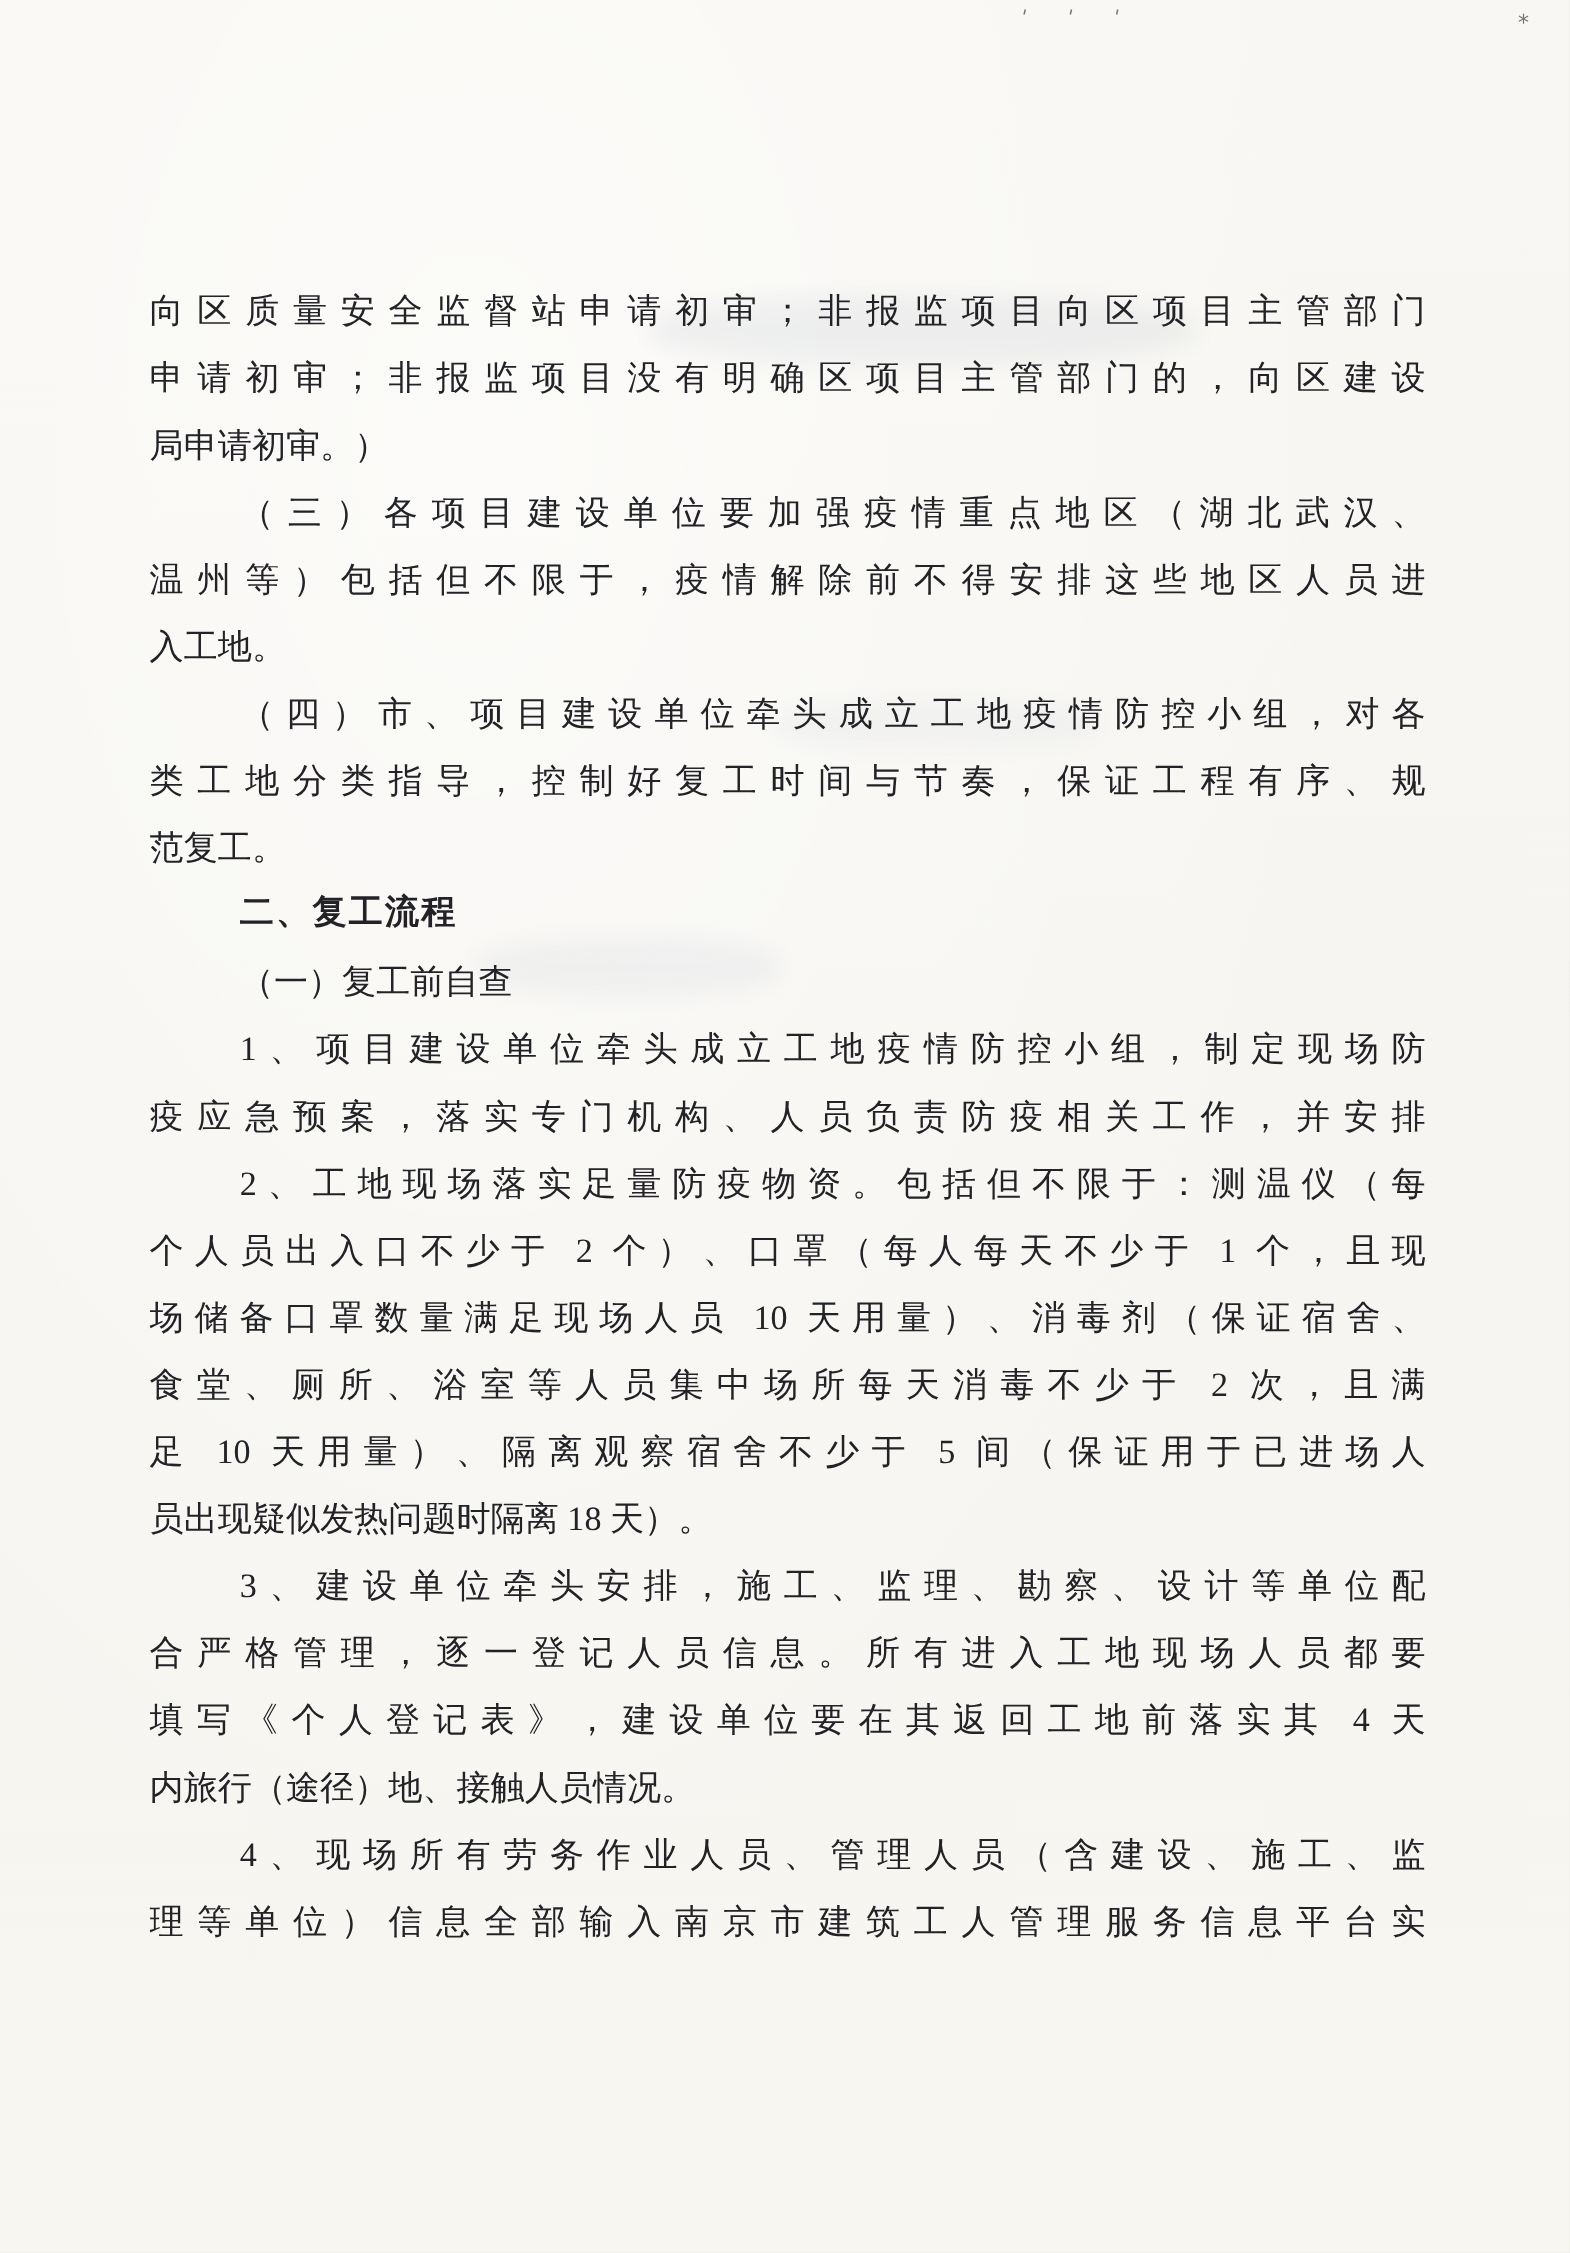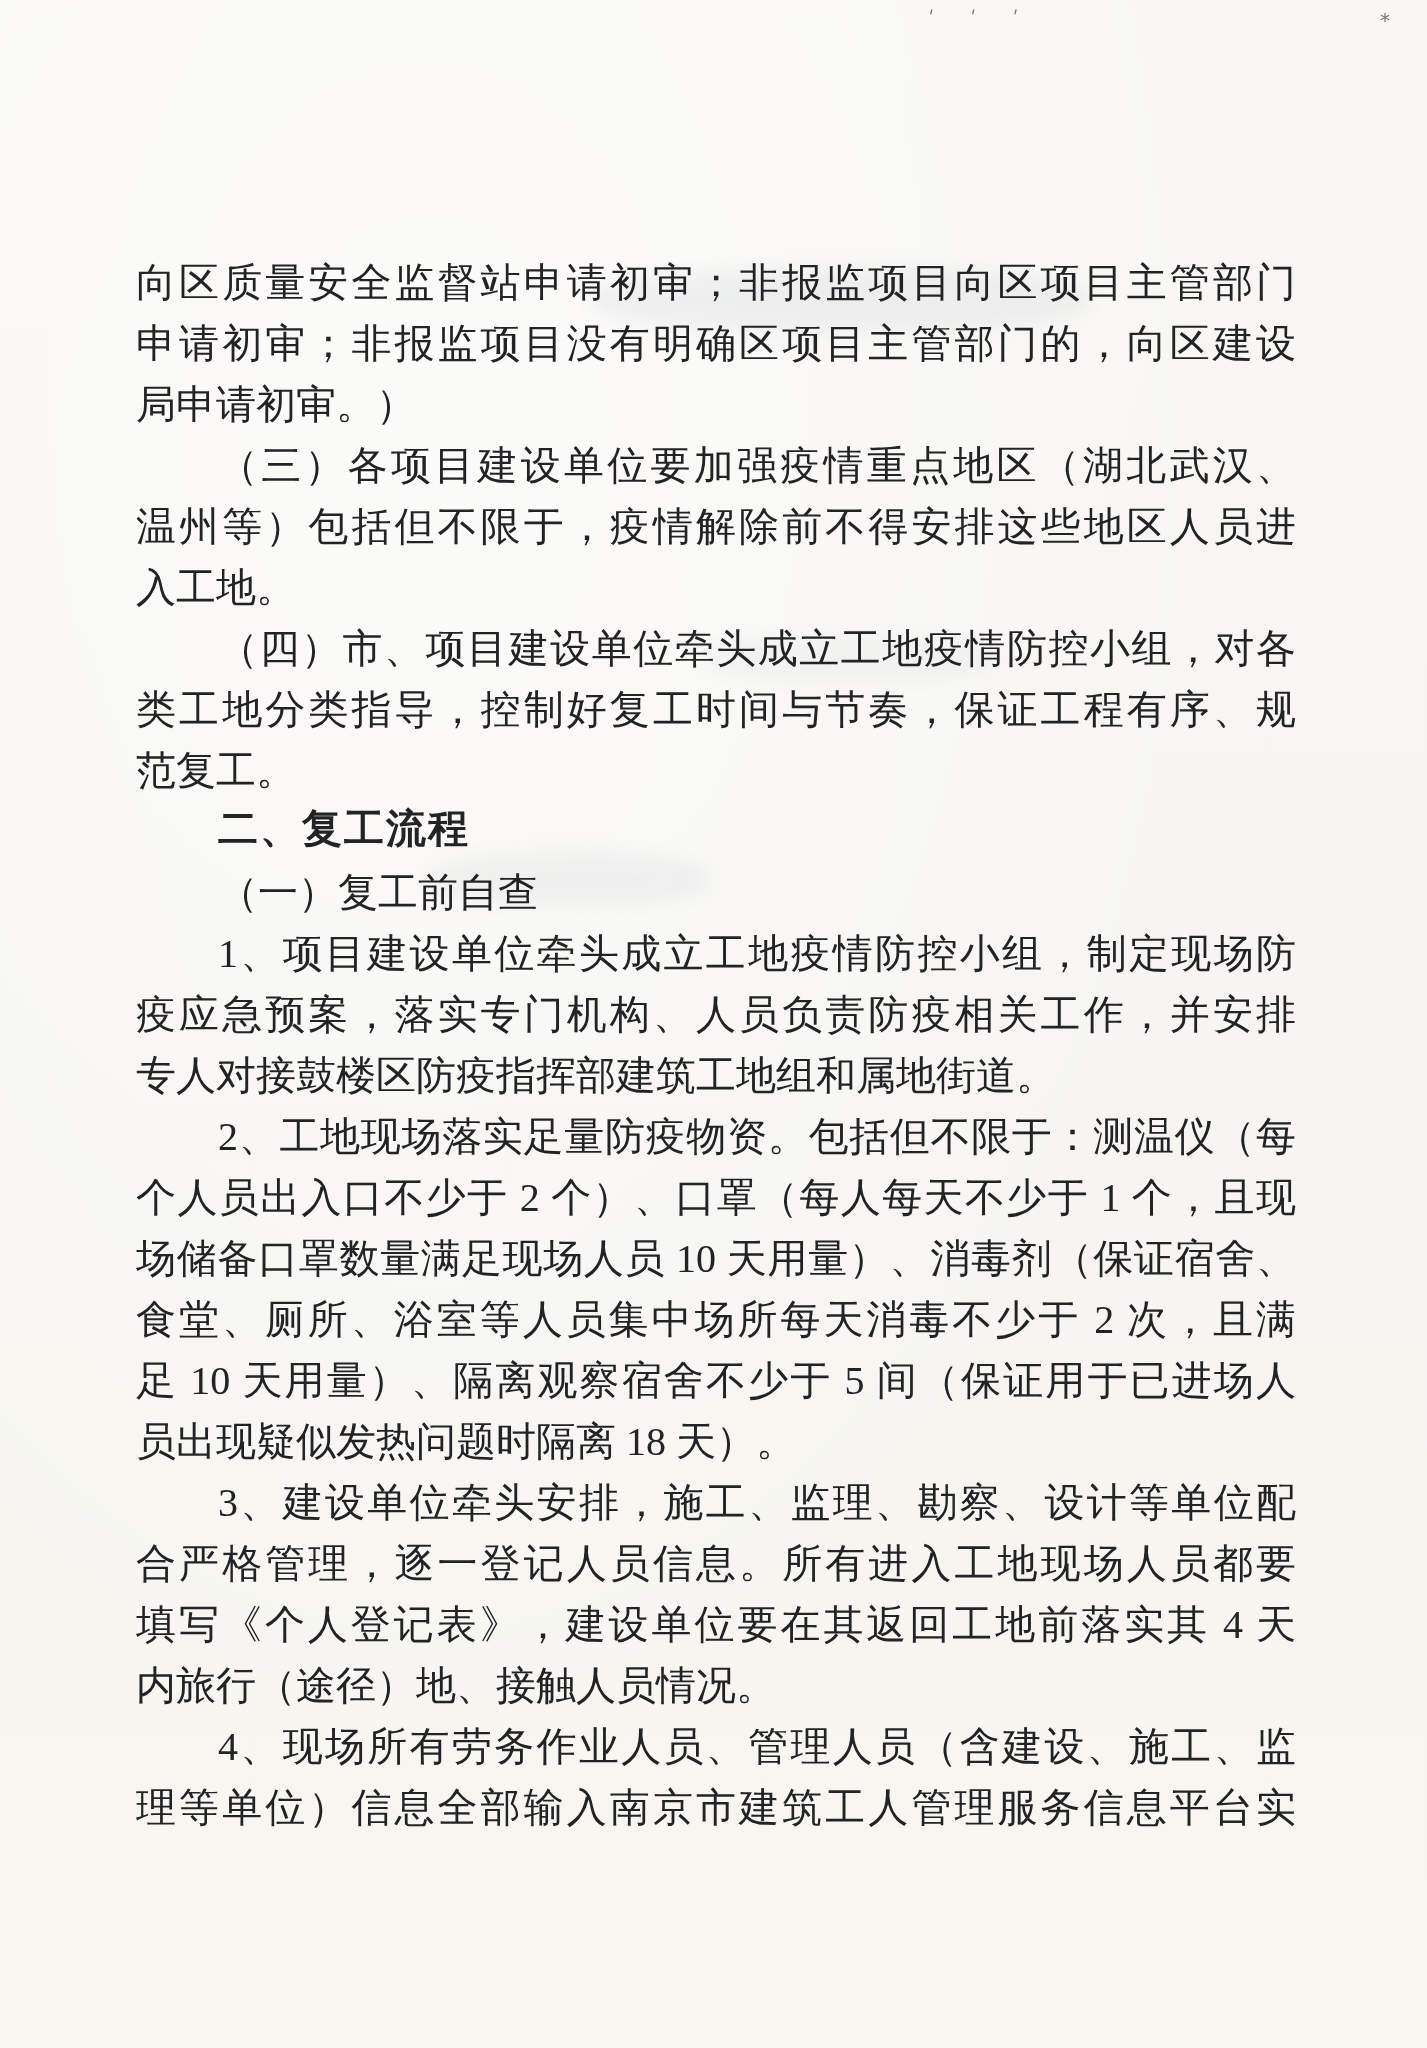--- a/index.html
+++ b/index.html
@@ -15,21 +15,21 @@
     color: #232327;
     font-family: "Liberation Serif", "DejaVu Serif", serif;
   }
   .content {
     position: absolute;
     left: 136px;
     top: 252px;
     width: 1160px;
   }
   .line {
-    font-size: 40px;
+    font-size: 31px;
     line-height: 61px;
     height: 61px;
     text-align: justify;
     text-align-last: justify;
     overflow: hidden;
   }
   .line.end { text-align-last: left; }
   .line.indent { text-indent: 82px; }
   .line.heading {
     font-family: Liberation Mono, monospace;
@@ -93,21 +93,20 @@
       <div class="line indent end heading">二、复工流程</div>
     </div>
 
     <div>
       <div class="line indent end">（一）复工前自查</div>
     </div>
 
     <div>
       <div class="line indent">1、项目建设单位牵头成立工地疫情防控小组，制定现场防</div>
       <div class="line">疫应急预案，落实专门机构、人员负责防疫相关工作，并安排</div>
-      <div class="line end">专人对接鼓楼区防疫指挥部建筑工地组和属地街道。</div>
     </div>
 
     <div>
       <div class="line indent">2、工地现场落实足量防疫物资。包括但不限于：测温仪（每</div>
       <div class="line">个人员出入口不少于 2 个）、口罩（每人每天不少于 1 个，且现</div>
       <div class="line">场储备口罩数量满足现场人员 10 天用量）、消毒剂（保证宿舍、</div>
       <div class="line">食堂、厕所、浴室等人员集中场所每天消毒不少于 2 次，且满</div>
       <div class="line">足 10 天用量）、隔离观察宿舍不少于 5 间（保证用于已进场人</div>
       <div class="line end">员出现疑似发热问题时隔离 18 天）。</div>
     </div>

